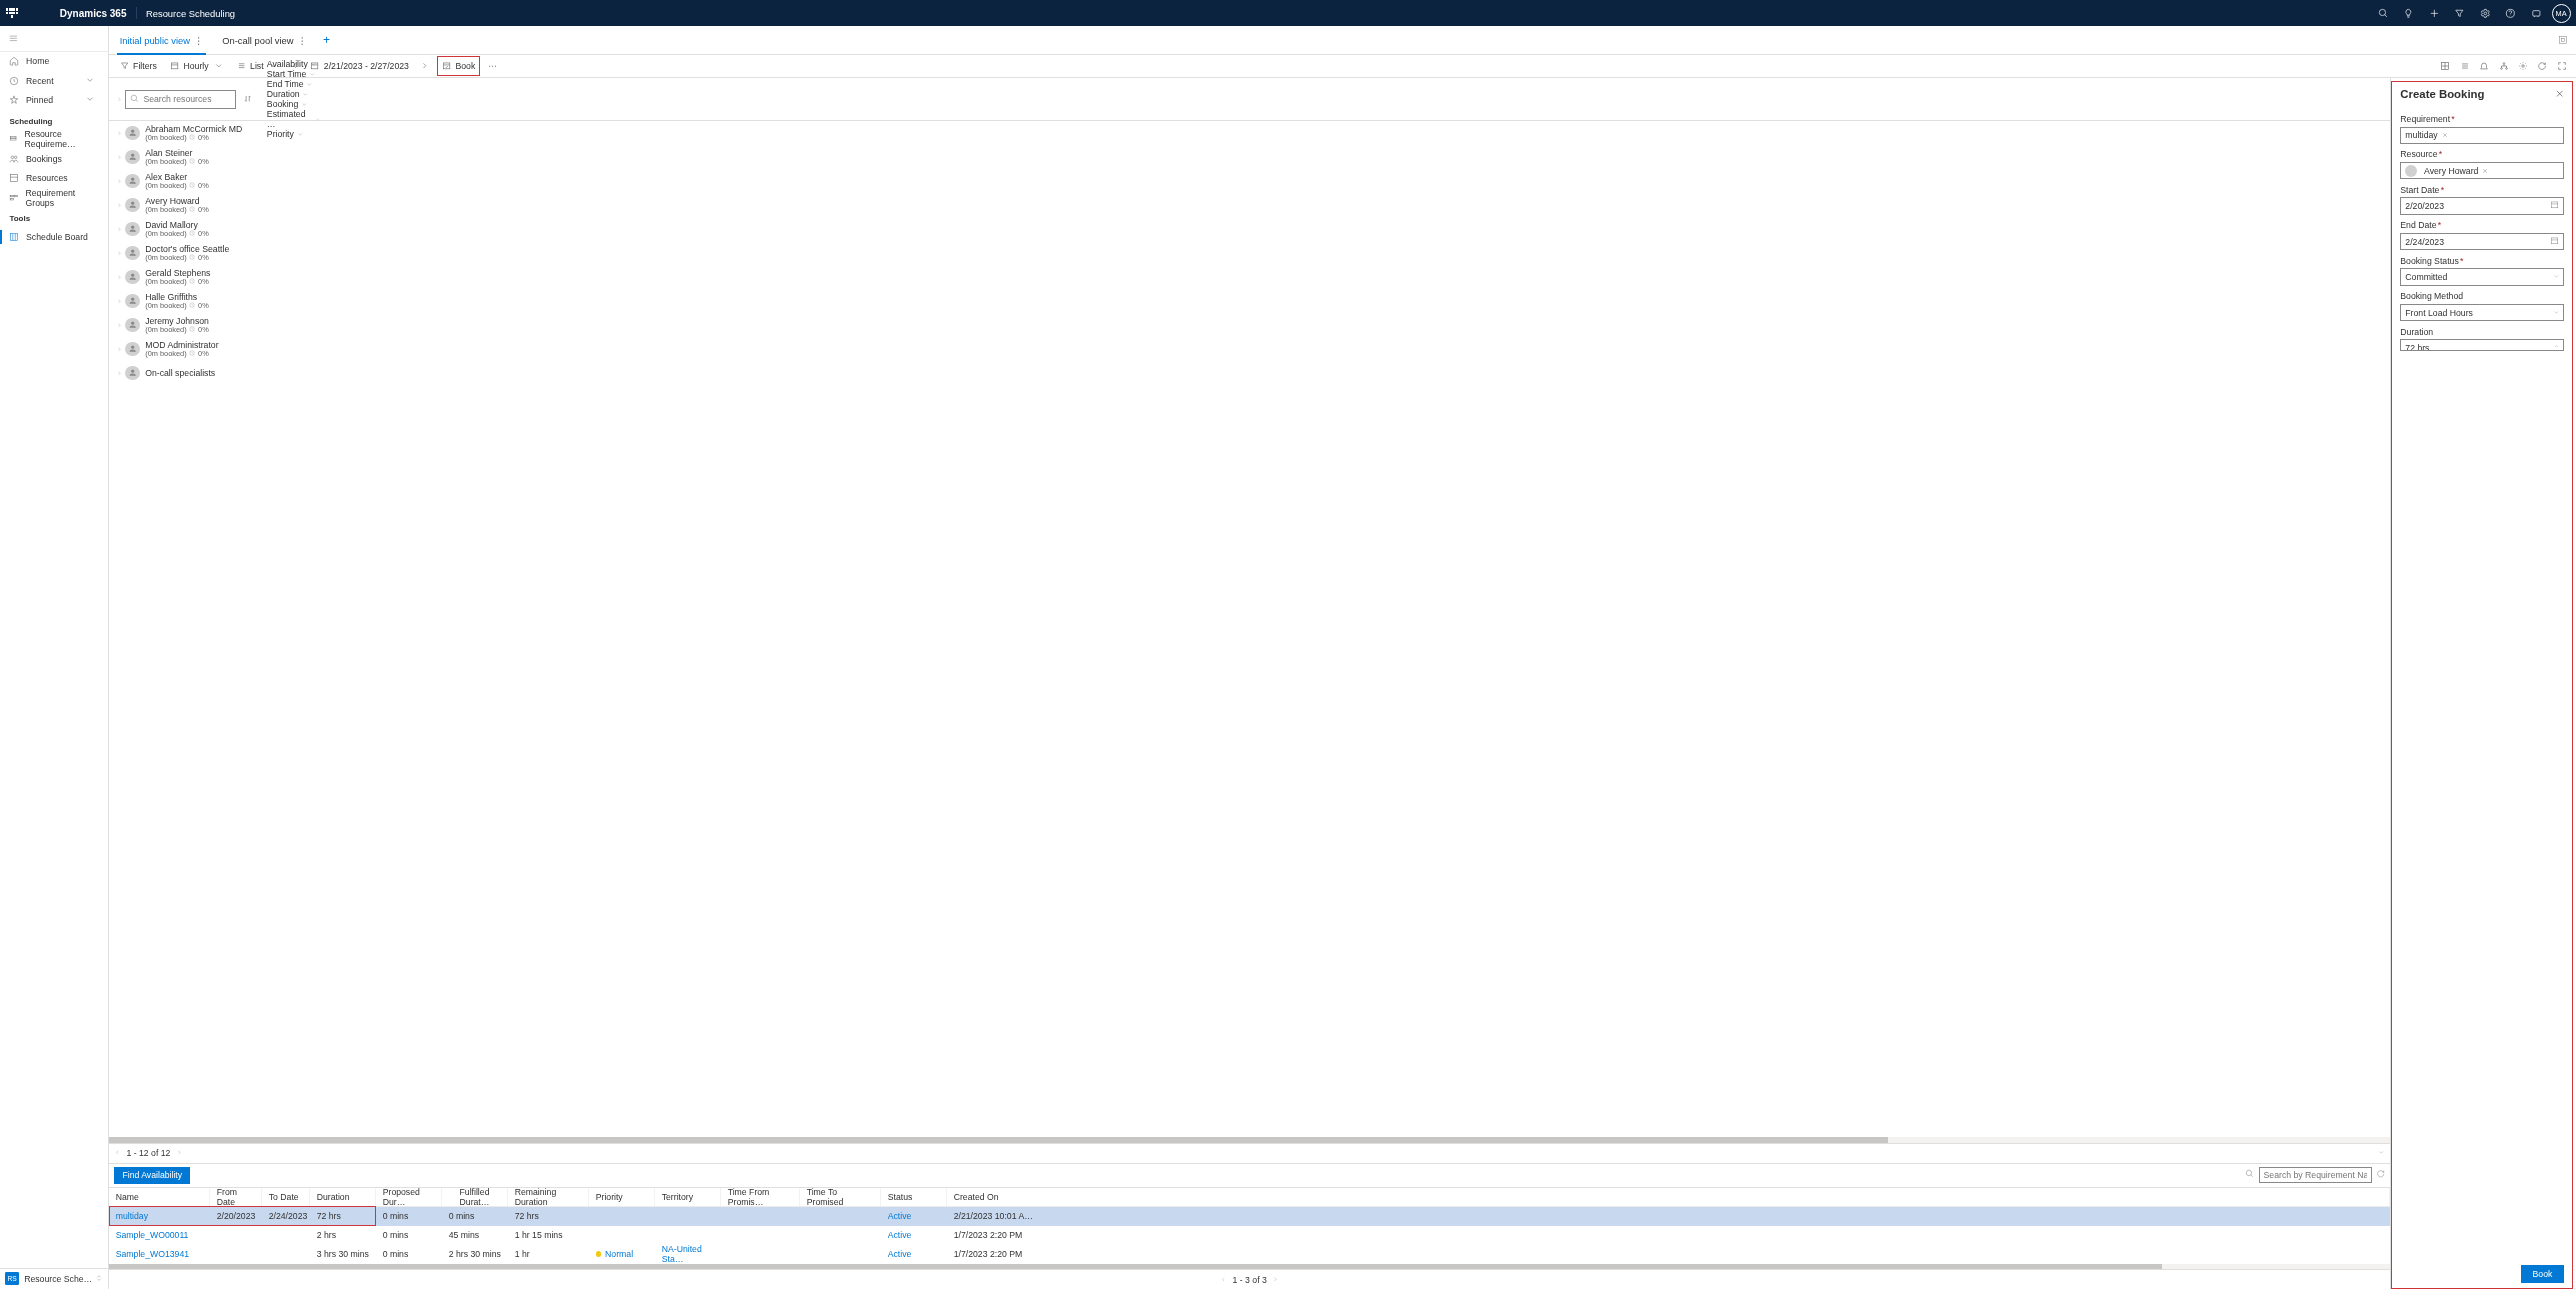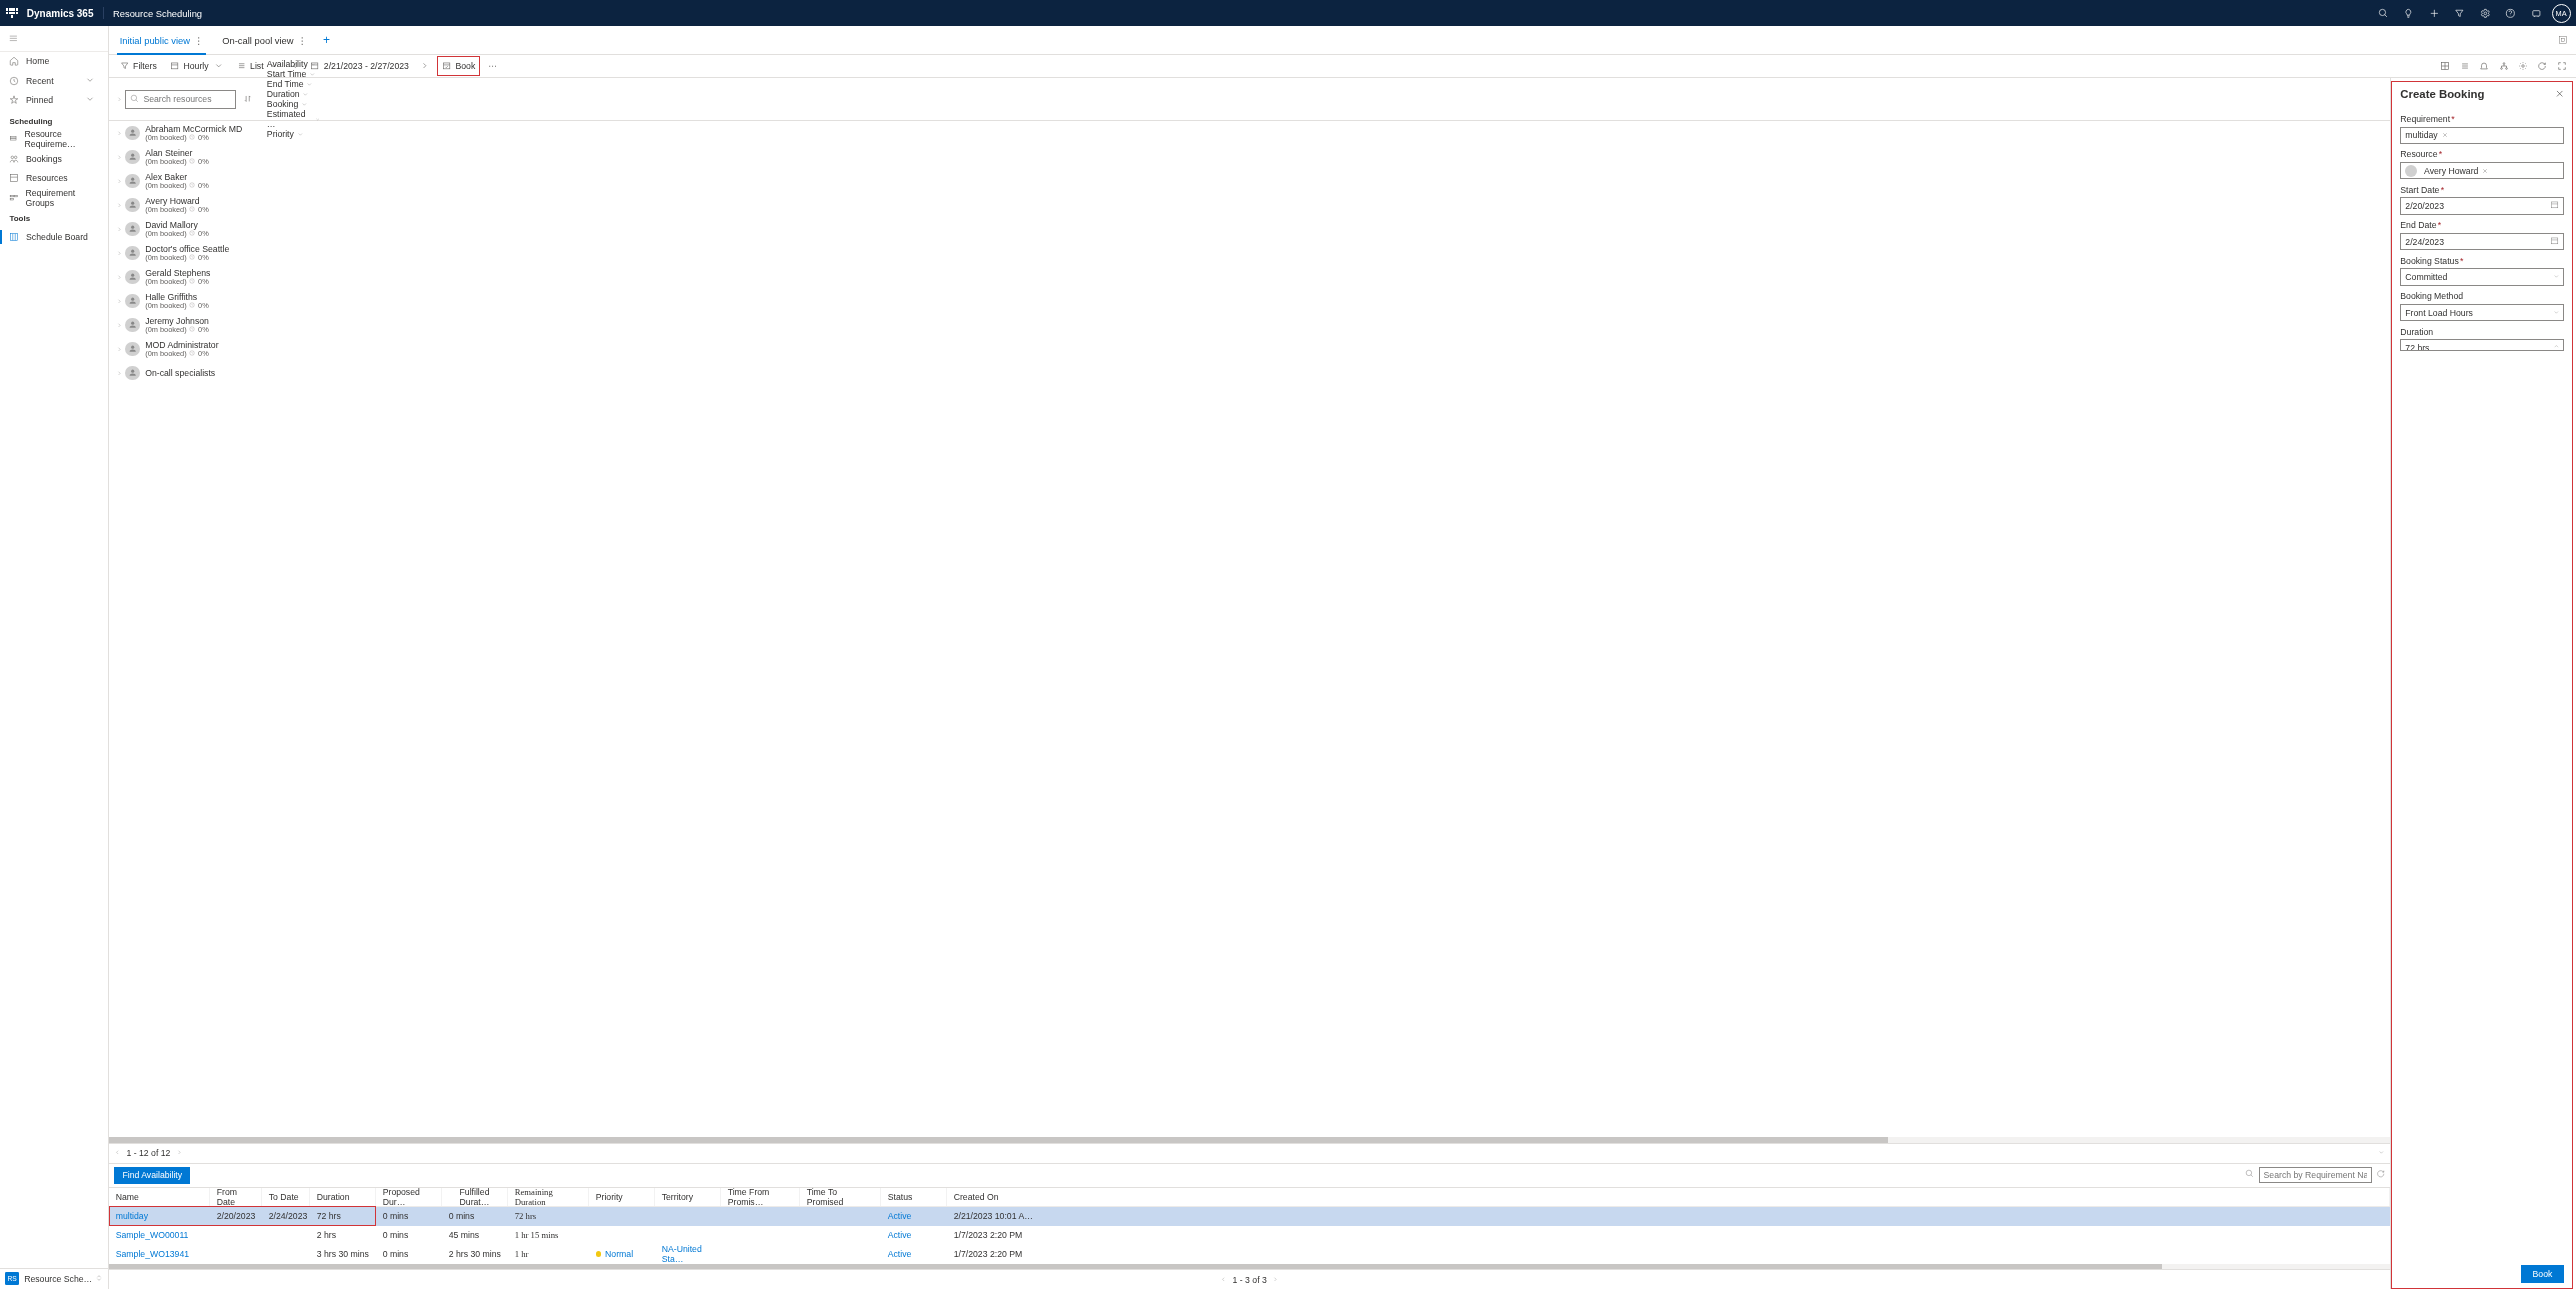--- a/index.html
+++ b/index.html
@@ -2,21 +2,21 @@
 <html style="font-size:10.7px"><head>
 <meta charset="utf-8">
 <style>
 * { box-sizing: border-box; margin: 0; padding: 0; font-family: "Segoe UI", Arial, sans-serif; }
 body { font-size: 8.7px; color: #323130; background: #fff; overflow: hidden; }
 
 
 .topbar { height: 26px; background: #0c2340; color: #fff; display: flex; align-items: center; padding: 0 5.4px; }
 .topbar .waffle { width: 13.4px; height: 13.4px; display: flex; flex-wrap: wrap; align-content: center; justify-content: center; gap: 0.7px; margin-right: 8px; cursor:pointer; }
 .topbar .waffle span { width:2.7px; height:2.7px; background:#fff; display:block; }
-.topbar .brand { font-weight:600; font-size:10px; margin-right:9.4px; }
+.topbar .brand { font-weight:600; font-size:10px; margin-right:9.4px;margin-left:33px; }
 .topbar .divider { width:0.7px; height:12px; background:#2a4062; margin-right:9.4px; }
 .topbar .app { font-size:9.4px; }
 .topbar .spacer { flex:1; }
 .topbar .ticon { width:25.5px; height:25.5px; display:flex; align-items:center;justify-content:center; cursor:pointer; }
 .topbar .ticon svg { width:10.7px;height:10.7px;stroke:#fff;fill:none;stroke-width:1.5; }
 .topbar .avatar { width:19px;height:19px;border-radius:50%;border:0.7px solid #fff;display:flex;align-items:center;justify-content:center;font-size:7.4px;margin-left:2.7px; }
 
 
 .layout { display:flex; height: calc(100vh - 26px); }
 .sidebar { width:109px; border-right:0.7px solid #e1dfdd; background:#fff; display:flex; flex-direction:column; }
@@ -127,21 +127,21 @@
 .req-foot{height:20px;border-top:0.7px solid #e1dfdd;display:flex;align-items:center;justify-content:center;gap:5.4px;font-size:8.7px;}
 .req-foot svg{width:6.7px;height:6.7px;stroke:#605e5c;fill:none;}
 
 
 .c-name{width:101px;}
 .c-from{width:52px;}
 .c-to{width:48px;}
 .c-dur{width:66px;}
 .c-pd{width:66px;}
 .c-fd{width:66px;text-align:center;}
-.c-rd{width:81px;font-family:Liberation Serif, serif;}
+.c-rd{width:81px;}
 .c-pr{width:66px;}
 .c-ter{width:66px;}
 .c-tfp{width:79px;}
 .c-ttp{width:81px;}
 .c-st{width:66px;}
 .c-co{width:74px;flex:1;}
 
 
 .bh-av{width:94px;}
 .bh-st{width:87px;}

